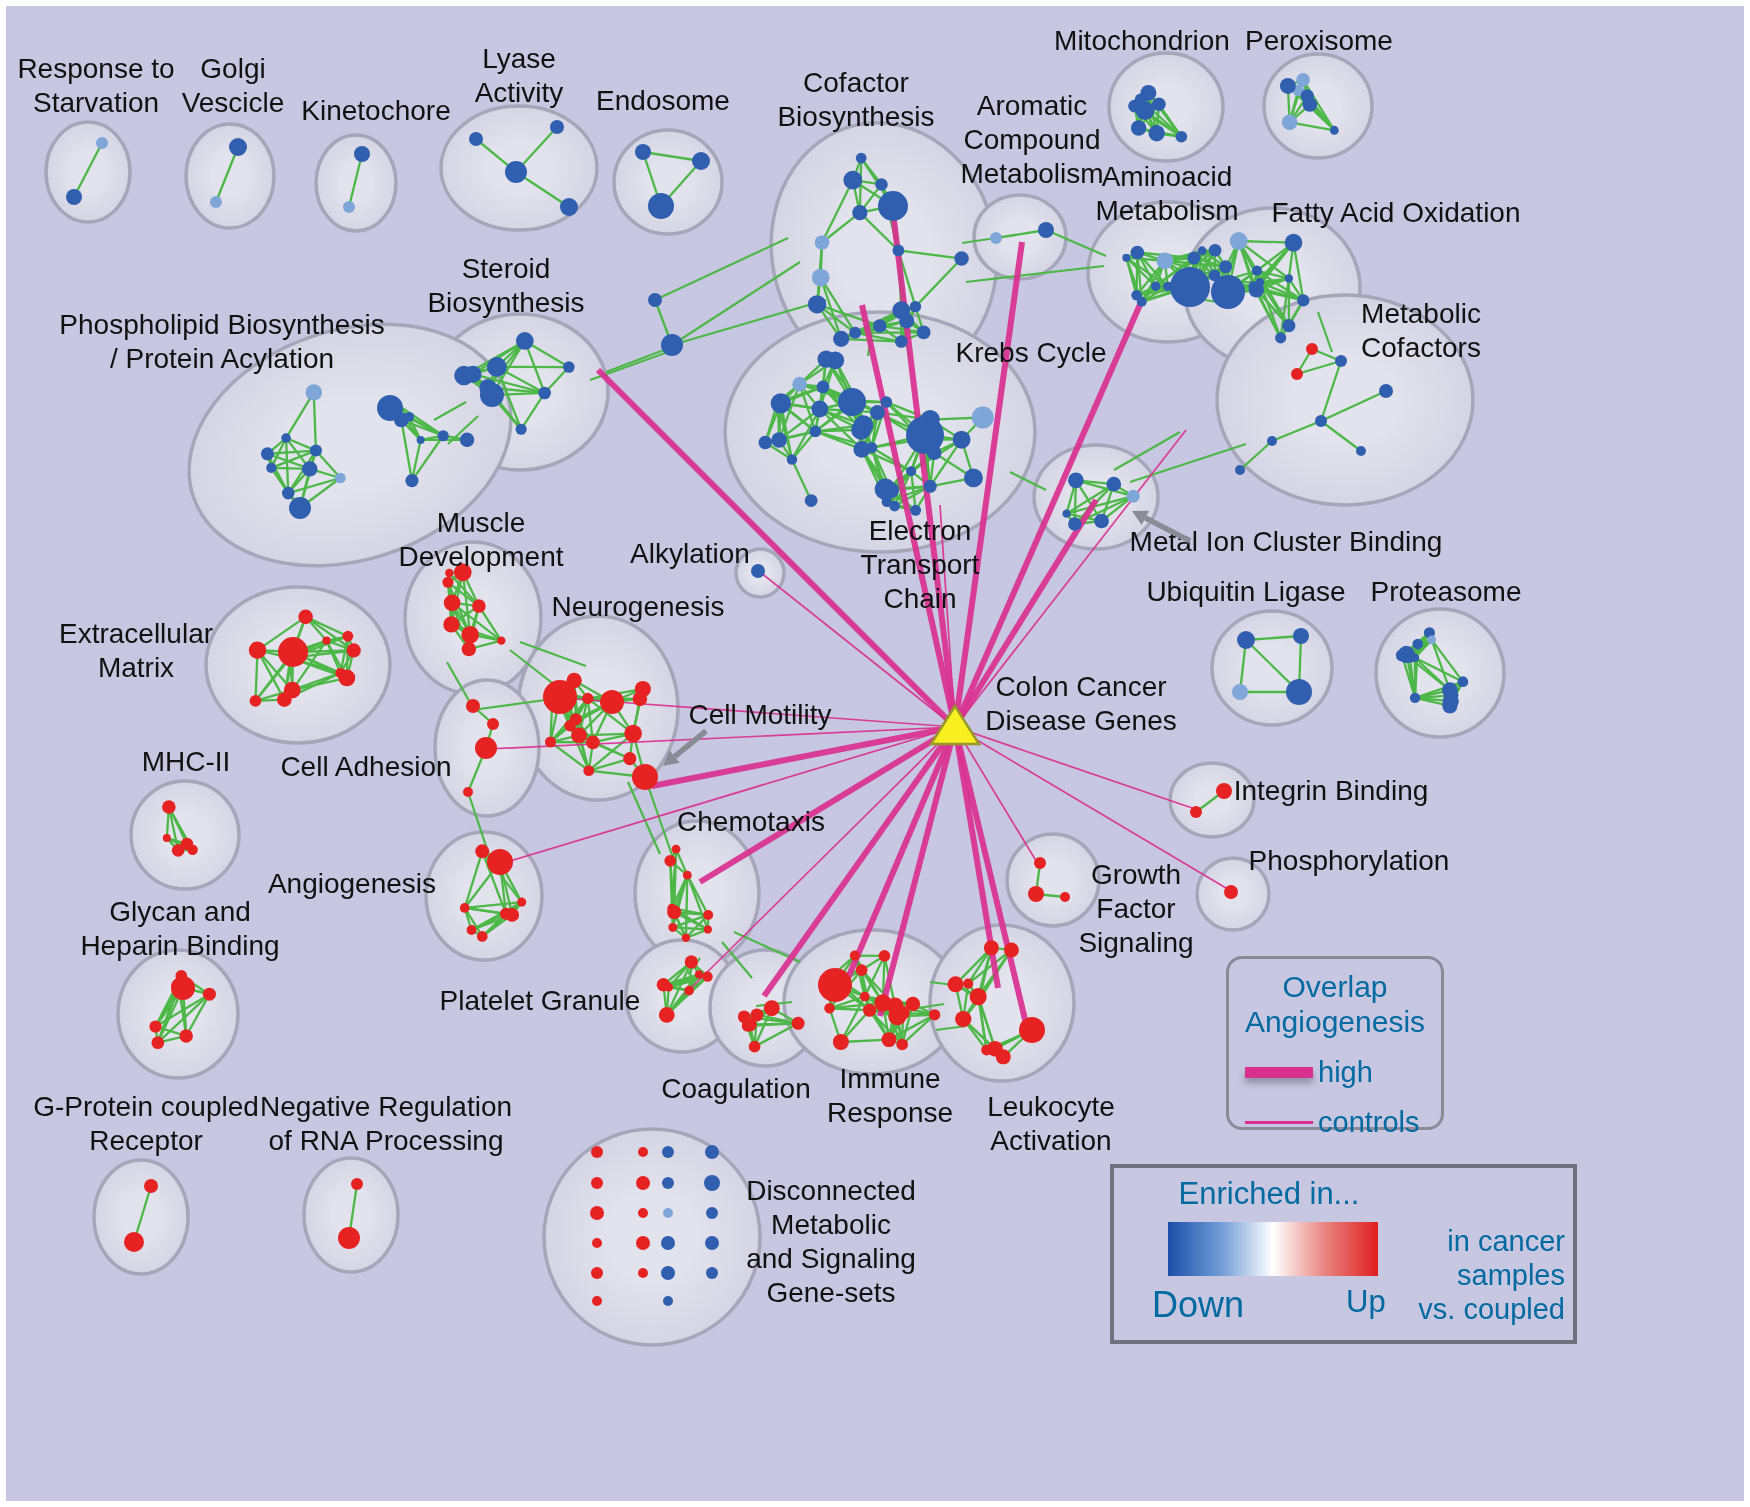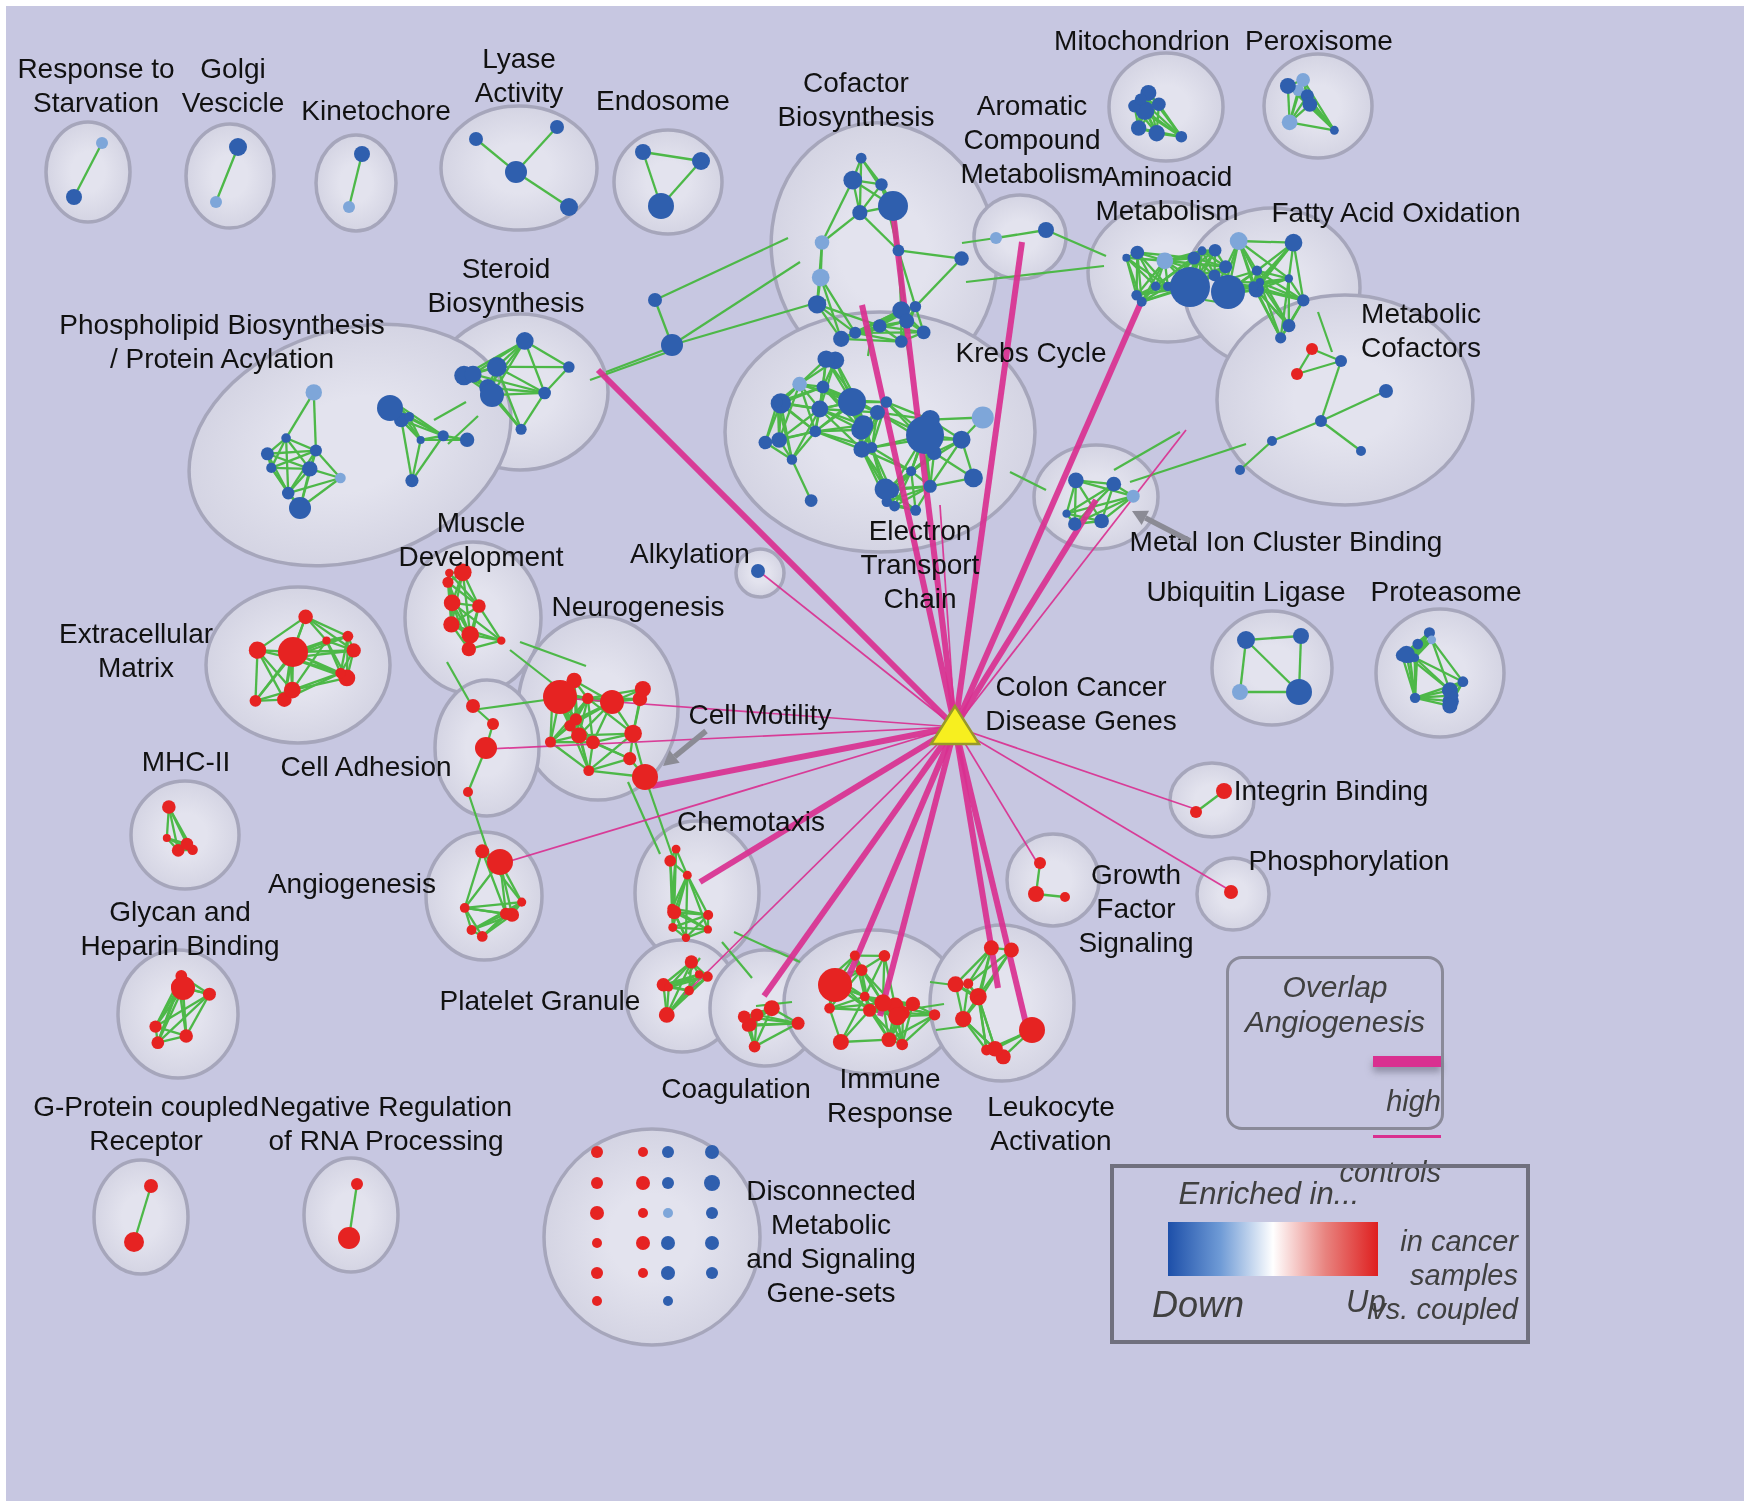--- a/index.html
+++ b/index.html
@@ -1,27 +1,27 @@
 <!DOCTYPE html>
 <html><head>
 <meta charset="utf-8">
 <style>
   html,body{margin:0;padding:0;background:#ffffff;font-family:"Liberation Sans",sans-serif;}
   #stage{position:relative;width:1750px;height:1507px;overflow:hidden;padding-left:25px;}
   #map-svg{position:absolute;left:0;top:0;}
-  .legend{position:absolute;box-sizing:border-box;color:#404040;font-style:italic;}
+  .legend{position:absolute;box-sizing:border-box;color:#0369a1;}
   
   #legend-overlap{left:1226px;top:956px;width:218px;height:174px;border:3.5px solid #8a8a99;border-radius:16px;}
   #legend-overlap .lo-title{margin-top:10px;text-align:center;font-size:30px;line-height:35px;}
-  #legend-overlap .lo-row{display:flex;align-items:flex-end;gap:18px;margin:17px 0 0 16px;flex-direction:column;}
+  #legend-overlap .lo-row{display:flex;align-items:center;gap:5px;margin:17px 0 0 16px;}
   .line-high{display:inline-block;width:68px;height:11px;box-shadow:0 5px 7px rgba(110,110,130,.65);}
   .line-mod{display:inline-block;width:68px;height:3px;}
   .lo-label{font-size:29px;}
   
-  #legend-enrich{left:1110px;top:1164px;width:420px;height:180px;border:4px solid #70707e;}
+  #legend-enrich{left:1110px;top:1164px;width:467px;height:180px;border:4px solid #70707e;}
   #legend-enrich .le-title{margin-top:8px;width:310px;text-align:center;font-size:31px;}
   #legend-enrich .le-bar{position:absolute;left:54px;top:54px;width:210px;height:54px;}
   #legend-enrich .le-down{position:absolute;left:38px;top:116px;font-size:36px;}
   #legend-enrich .le-up{position:absolute;left:232px;top:116px;font-size:31px;}
   #legend-enrich .le-note{position:absolute;right:8px;top:56px;width:168px;text-align:right;font-size:29px;line-height:34px;}
 </style>
 </head>
 <body>
 
 <div id="stage" style="background: rgb(199, 199, 225);">

